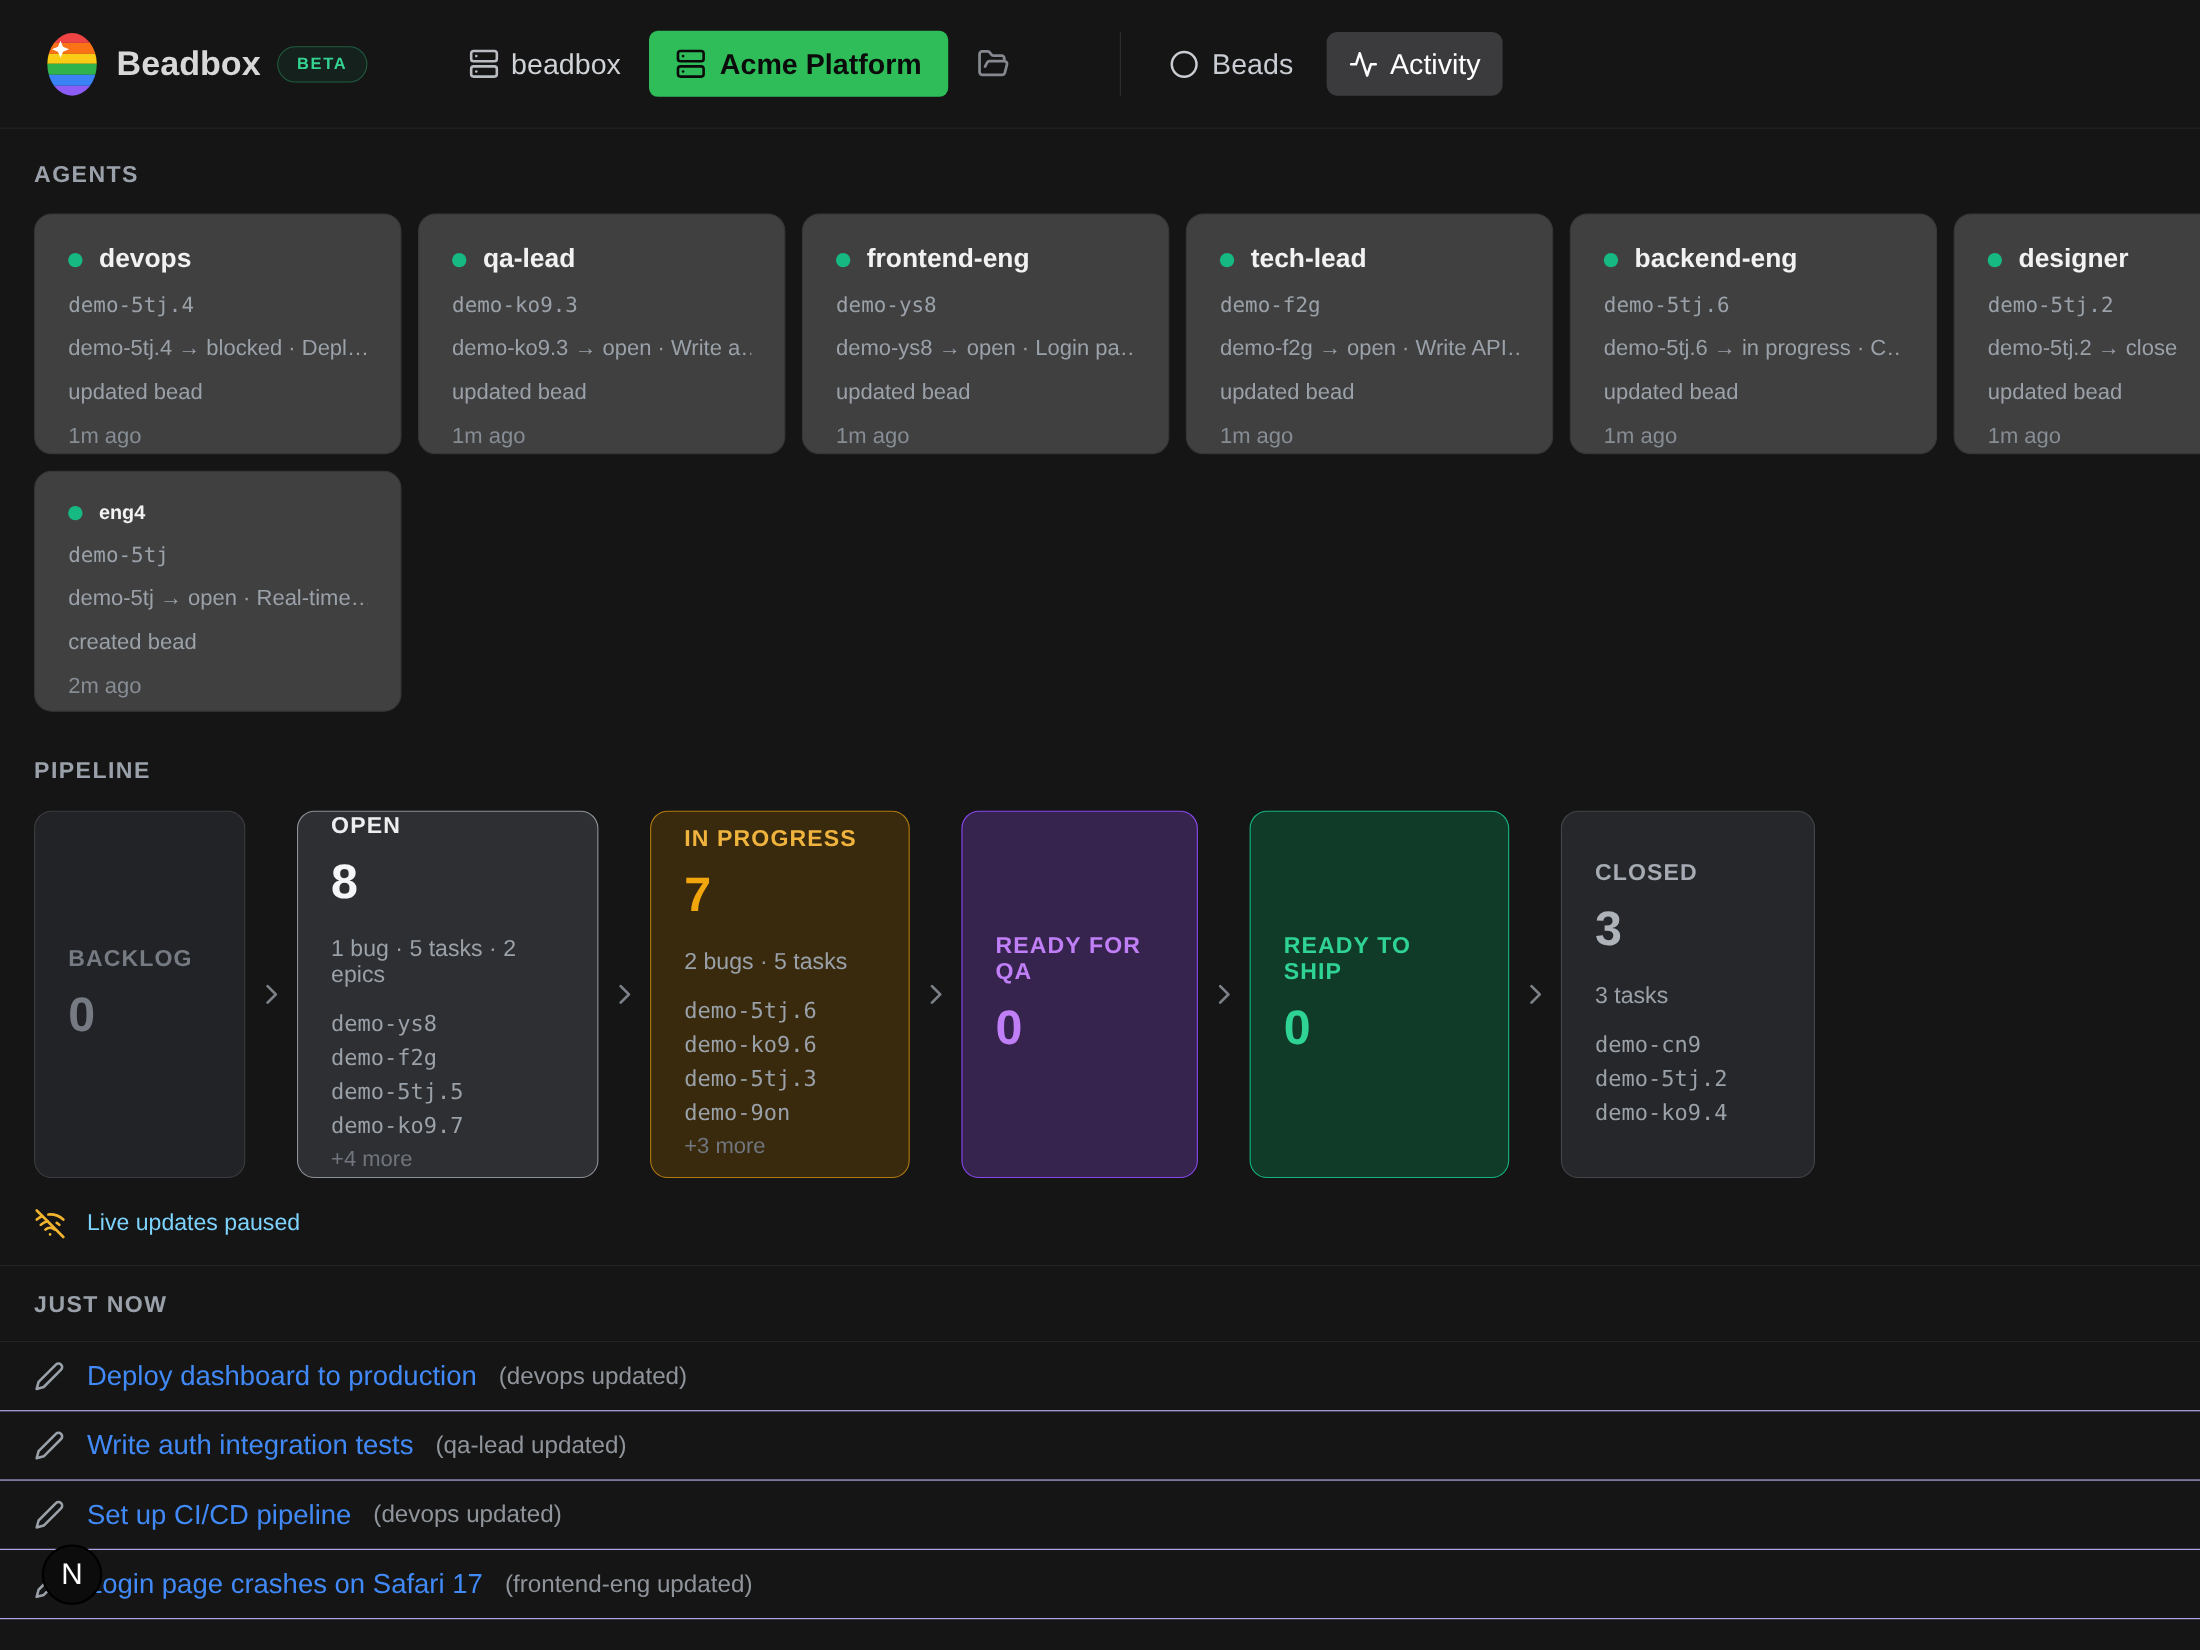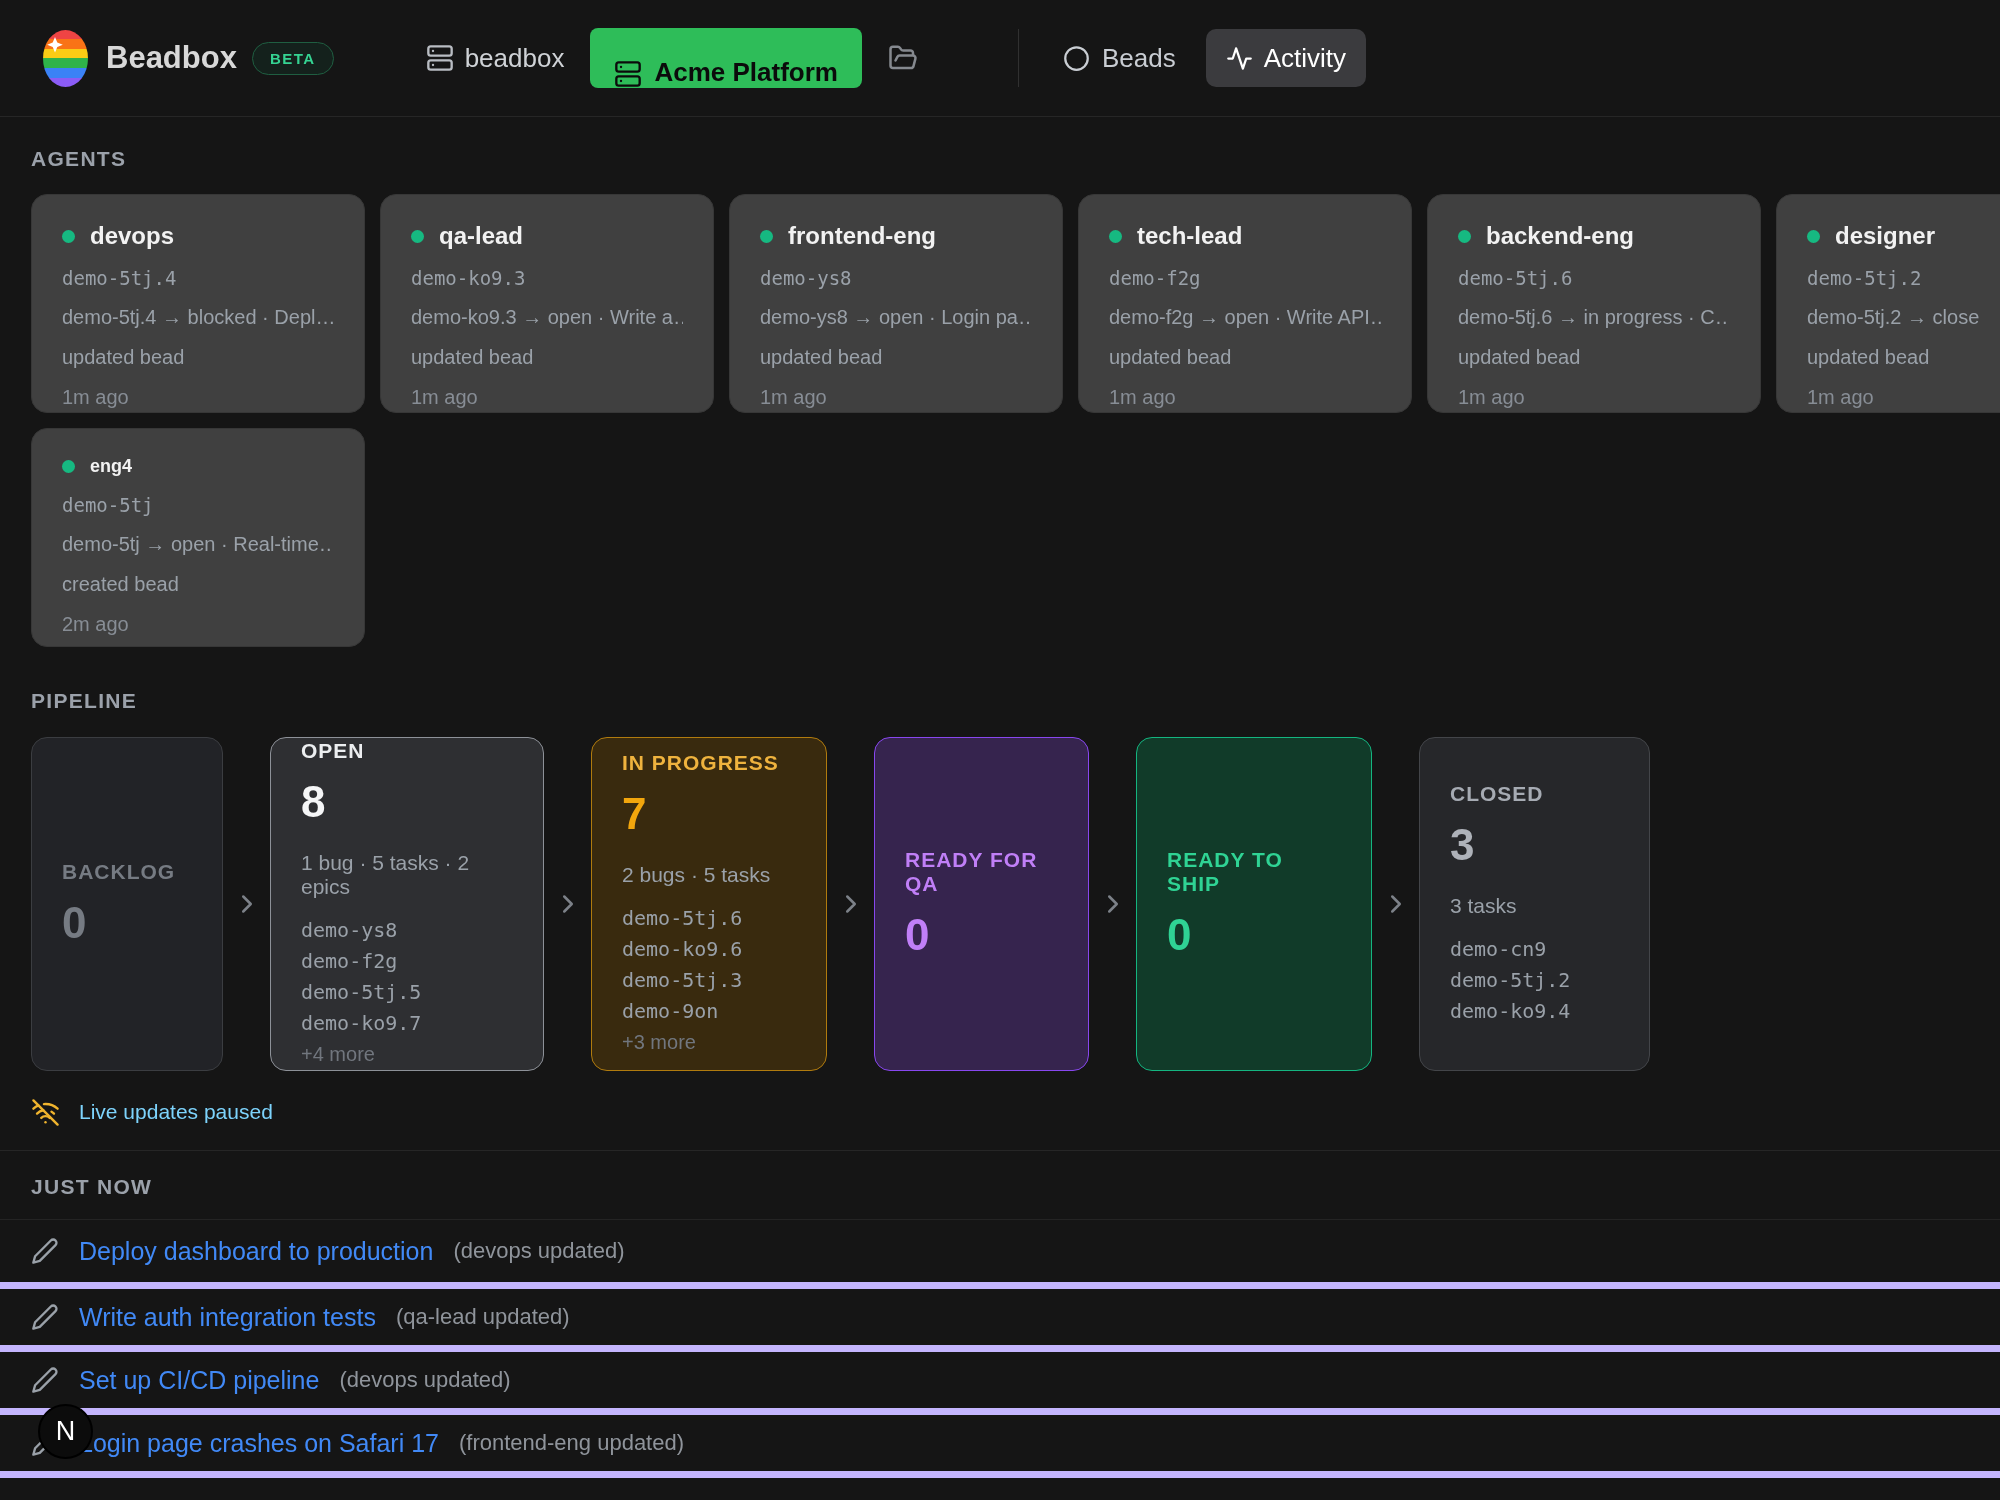--- a/index.html
+++ b/index.html
@@ -11,21 +11,21 @@
   
   .header { height:117px; display:flex; align-items:center; padding:0 42px;
             border-bottom:1px solid #262626; }
   .logo { width:47px; height:59px; flex:0 0 auto; }
   .app-name { font-size:31px; font-weight:700; color:#d8d8d8; margin-left:17px; }
   .beta { margin-left:15px; font-size:15px; font-weight:700; letter-spacing:1.5px;
           color:#35d392; border:1.5px solid #1f5e41; background:rgba(18,64,45,.28);
           border-radius:999px; padding:7px 17px; }
   .org { margin-left:92px; display:flex; align-items:center; gap:11px;
          color:#cfd2d6; font-size:26px; font-weight:500; cursor:pointer; }
-  .project-btn { margin-left:26px; display:flex; align-items:flex-end; gap:12px;
+  .project-btn { margin-left:26px; display:flex; align-items:center; gap:12px;
                  background:#2ebd59; color:#0b0b0b; font-size:26px; font-weight:600;
                  border:none; border-radius:8px; height:60px; padding:0 24px; cursor:pointer; }
   .folder-btn { margin-left:26px; background:none; border:none; cursor:pointer; display:flex; }
   .vdivider { margin-left:100px; width:1px; height:58px; background:#303030; }
   .beads-btn { margin-left:44px; display:flex; align-items:center; gap:12px;
                background:none; border:none; color:#c9cdd3; font-size:26px; cursor:pointer; }
   .activity-btn { margin-left:30px; display:flex; align-items:center; gap:11px;
                   background:#3b3b3e; border:none; border-radius:10px; height:58px;
                   padding:0 20px; color:#ffffff; font-size:26px; font-weight:500; cursor:pointer; }
 
@@ -76,21 +76,21 @@
   .live-row { margin-top:25px; display:flex; align-items:center; gap:19px;
               color:#7dd3fc; font-size:21px; font-weight:500; height:32px; }
 
   
   .hdivider { margin-top:22px; height:1px; background:#262626; width:2000px;
               margin-left:-31px; }
   .justnow-label { margin-top:24px; font-size:21px; font-weight:700;
                    letter-spacing:1.3px; color:#9ba1aa; }
   .feed { margin-top:20px; width:2000px; margin-left:-31px; }
   .feed-row { height:63px; display:flex; align-items:center; gap:20px;
-              padding:0 31px; border-top:7px solid #c4b5fd; }
+              padding:0 31px; border-top:1px solid #c4b5fd; }
   .feed-row:first-child { border-top:1px solid #242424; }
   .feed-link { font-size:25px; color:#4189f6; cursor:pointer; text-decoration:none; }
   .feed-meta { font-size:22px; color:#8f949b; }
 
   
   .cursor-badge { position:absolute; left:38px; top:1404px; width:55px; height:55px;
                   border-radius:50%; background:#0c0c0c; border:2px solid #000;
                   display:flex; align-items:center; justify-content:center;
                   color:#fff; font-size:27px; font-weight:500; z-index:5; }
   svg { display:block; }

